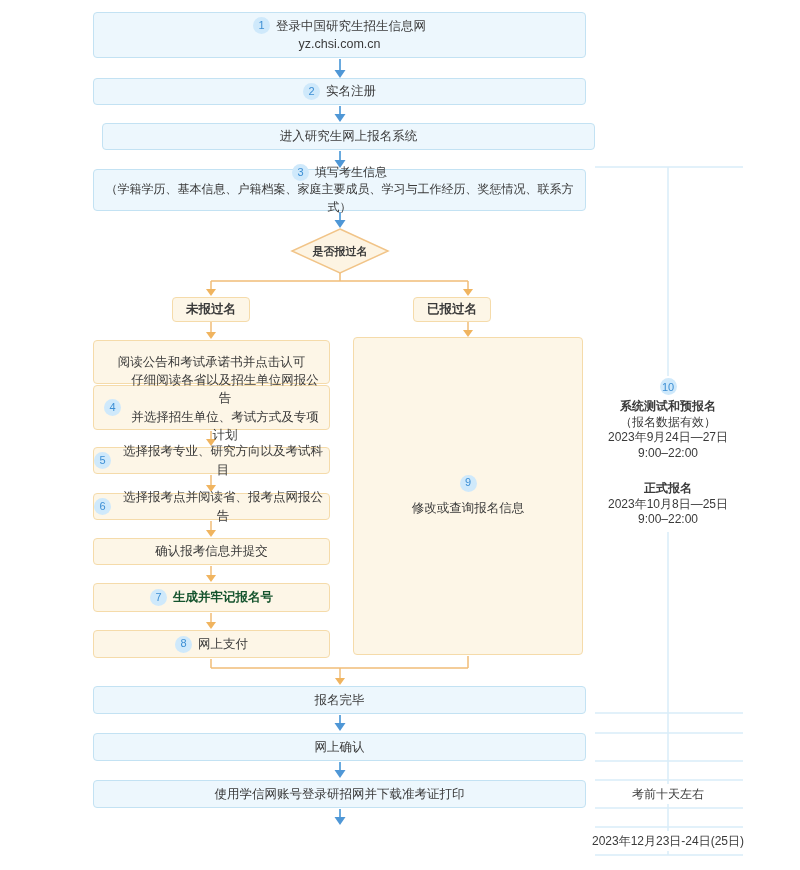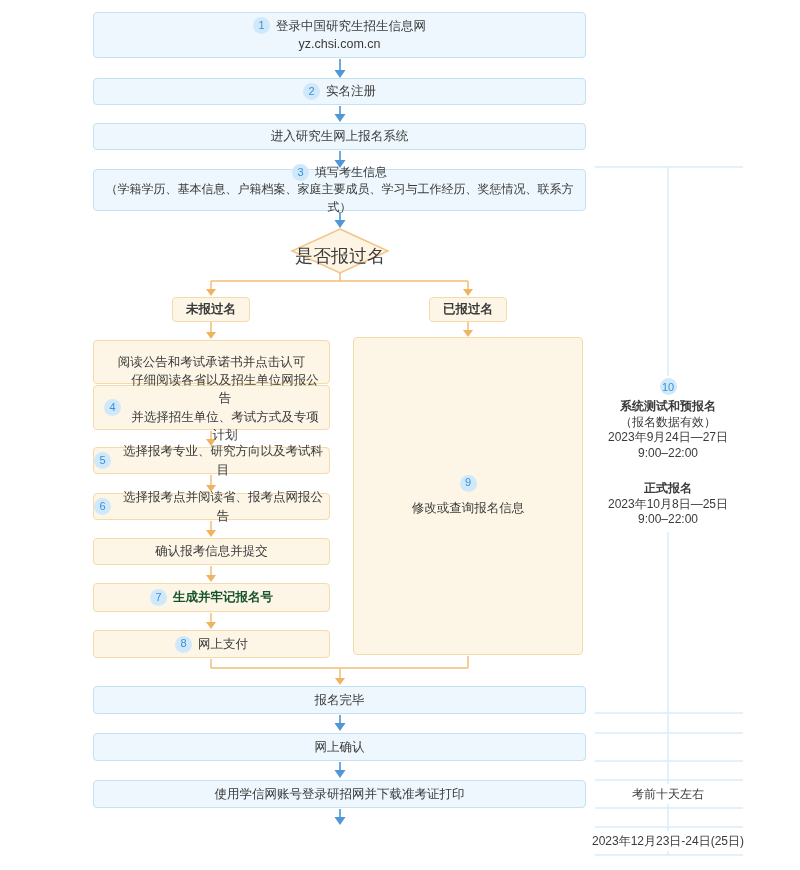--- a/index.html
+++ b/index.html
@@ -23,21 +23,21 @@
     font-size:11px;font-weight:normal;margin-right:6px;
   }
   .stack{display:flex;flex-direction:column;align-items:center;justify-content:center;}
   .inline-row{display:flex;align-items:center;justify-content:center;}
   .note{
     position:absolute;z-index:2;background:#fff;text-align:center;
     font-size:12px;color:#3a3a3a;
   }
   .note .nline{height:15.5px;line-height:15.5px;white-space:nowrap;}
   .diamond-label{
-    position:absolute;z-index:2;font-size:18px;font-weight:normal;text-align:center;
+    position:absolute;z-index:2;font-size:11px;font-weight:bold;text-align:center;
   }
 </style>
 </head>
 <body>
 
 <div id="canvas">
 
   <svg id="connectors" width="800" height="870" viewBox="0 0 800 870">
 
     <g stroke="#d9edf9" stroke-width="1.5">
@@ -114,36 +114,36 @@
       <span>登录中国研究生招生信息网</span>
     </div>
     <div>yz.chsi.com.cn</div>
   </div>
 
   <div class="bx blue" style="left:93px;top:78px;width:493px;height:27px;">
     <span class="num">2</span>
     <span>实名注册</span>
   </div>
 
-  <div class="bx blue" style="left:93px;top:123px;width:493px;height:27px;">
+  <div class="bx blue" style="left:102px;top:123px;width:493px;height:27px;">
     <span>进入研究生网上报名系统</span>
   </div>
 
   <div class="bx blue stack" style="left:93px;top:169px;width:493px;height:42px;font-size:12px;">
     <div class="inline-row">
       <span class="num">3</span>
       <span>填写考生信息</span>
     </div>
     <div>（学籍学历、基本信息、户籍档案、家庭主要成员、学习与工作经历、奖惩情况、联系方式）</div>
   </div>
 
   <div class="diamond-label" style="left:292px;top:244px;width:96px;">是否报过名</div>
 
   <div class="bx cream bold" style="left:172px;top:297px;width:78px;height:25px;">未报过名</div>
-  <div class="bx cream bold" style="left:429px;top:297px;width:78px;height:25px;">已报过名</div>
+  <div class="bx cream bold" style="left:413px;top:297px;width:78px;height:25px;">已报过名</div>
 
   <div class="bx cream" style="left:93px;top:340px;width:237px;height:44px;">阅读公告和考试承诺书并点击认可</div>
 
   <div class="bx cream" style="left:93px;top:385px;width:237px;height:45px;padding:0 6px 0 10px;">
     <span class="num">4</span>
     <span class="stack" style="flex:1;">
       <span>仔细阅读各省以及招生单位网报公告</span>
       <span>并选择招生单位、考试方式及专项计划</span>
     </span>
   </div>

